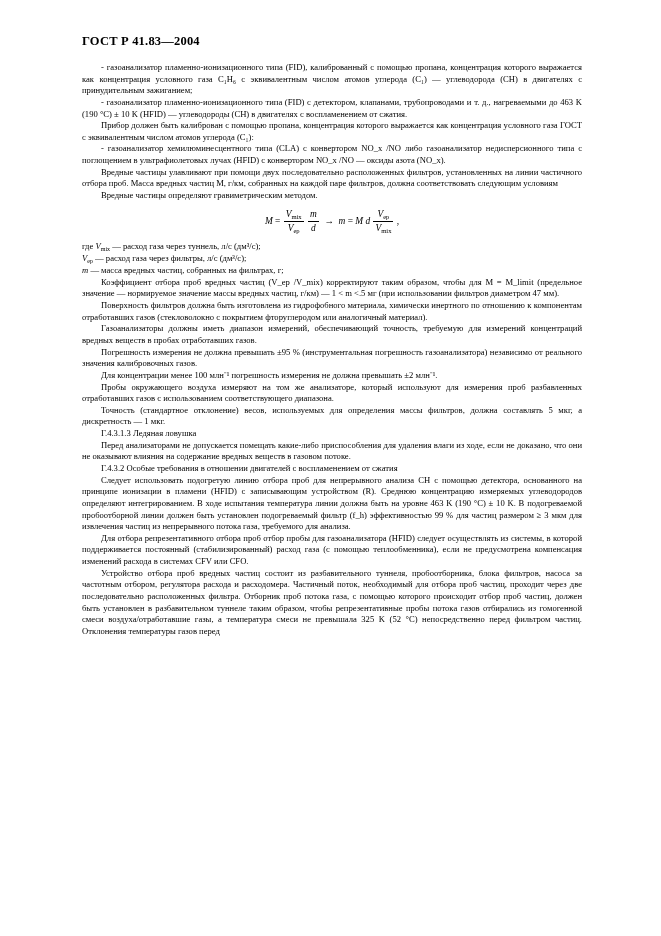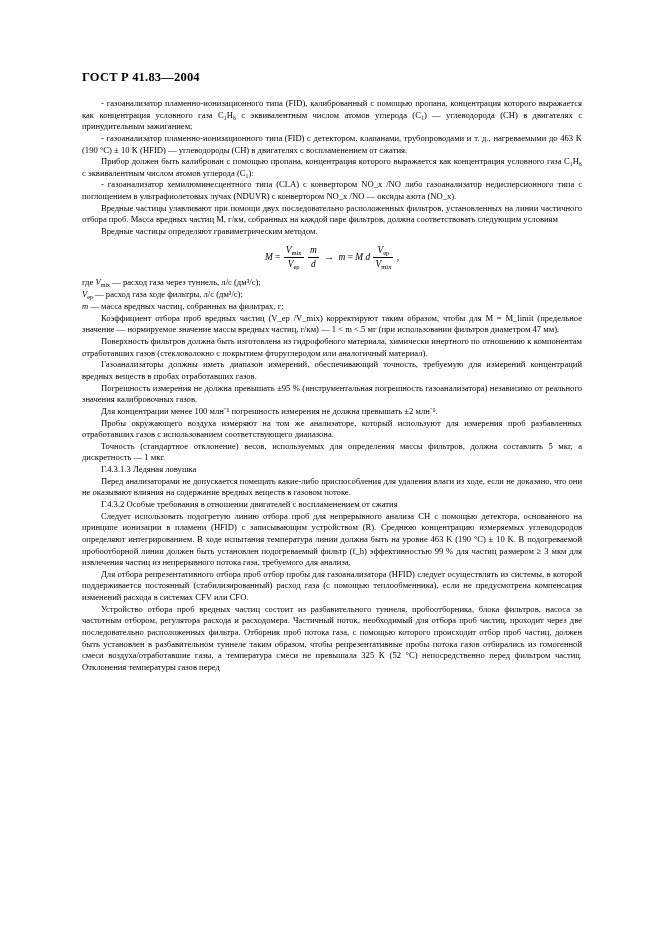--- a/index.html
+++ b/index.html
@@ -12,21 +12,20 @@
     color: #000000;
   }
   .page {
     position: relative;
     width: 661px;
     height: 824px;
     background: #ffffff;
     box-sizing: border-box;
     padding: 0;
     overflow: hidden;
-    margin-top: 36px;
   }
   .header {
     position: absolute;
     top: 34px;
     left: 82px;
     font-family: "Liberation Serif", serif;
     font-size: 12.5px;
     font-weight: bold;
     letter-spacing: 0.2px;
   }
@@ -103,22 +102,22 @@
 <body>
 
 <div class="page">
 
   <div class="header">ГОСТ Р 41.83—2004</div>
 
   <div class="content">
 
     <p>- газоанализатор пламенно-ионизационного типа (FID), калиброванный с помощью пропана, концентрация которого выражается как концентрация условного газа C₁H₆ с эквивалентным числом атомов углерода (C₁) — углеводорода (CH) в двигателях с принудительным зажиганием;</p>
     <p>- газоанализатор пламенно-ионизационного типа (FID) с детектором, клапанами, трубопроводами и т. д., нагреваемыми до 463 K (190 °C) ± 10 K (HFID) — углеводороды (CH) в двигателях с воспламенением от сжатия.</p>
-    <p>Прибор должен быть калиброван с помощью пропана, концентрация которого выражается как концентрация условного газа C₁H₆ с эквивалентным числом атомов углерода (C₁):</p>
-    <p>- газоанализатор хемилюминесцентного типа (CLA) с конвертором NO_x /NO либо газоанализатор недисперсионного типа с поглощением в ультрафиолетовых лучах (NDUVR) с конвертором NO_x /NO — оксиды азота (NO_x).</p>
+    <p>Прибор должен быть калиброван с помощью пропана, концентрация которого выражается как концентрация условного газа ГОСТ с эквивалентным числом атомов углерода (C₁):</p>
+    <p>- газоанализатор хемилюминесцентного типа (CLA) с конвертором NO_x /NO либо газоанализатор недисперсионного типа с поглощением в ультрафиолетовых лучах (HFID) с конвертором NO_x /NO — оксиды азота (NO_x).</p>
     <p>Вредные частицы улавливают при помощи двух последовательно расположенных фильтров, установленных на линии частичного отбора проб. Масса вредных частиц M, г/км, собранных на каждой паре фильтров, должна соответствовать следующим условиям</p>
     <p>Вредные частицы определяют гравиметрическим методом.</p>
 
     <div class="formula">
       <span class="formula-inner">
         <i class="v">M</i>
         <span>=</span>
         <span class="frac">
           <span class="num"><i class="v">V</i><sub>mix</sub></span>
           <span class="den"><i class="v">V</i><sub>ер</sub></span>
@@ -141,21 +140,21 @@
     </div>
 
     <div class="defs">
       <p class="where noindent">
         <span>где</span>
         <i class="v">V</i><sub>mix</sub>
         <span>— расход газа через туннель, л/с (дм³/с);</span>
       </p>
       <p class="where noindent">
         <span class="sym"><i class="v">V</i><sub>ер</sub></span>
-        <span>— расход газа ходе фильтры, л/с (дм³/с);</span>
+        <span>— расход газа через фильтры, л/с (дм³/с);</span>
       </p>
       <p class="where noindent">
         <span class="sym"><i class="v">m</i></span>
         <span>— масса вредных частиц, собранных на фильтрах, г;</span>
       </p>
     </div>
 
     <p>Коэффициент отбора проб вредных частиц (V_ер /V_mix) корректируют таким образом, чтобы для M = M_limit (предельное значение — нормируемое значение массы вредных частиц, г/км) — 1 &lt; m &lt;.5 мг (при использовании фильтров диаметром 47 мм).</p>
     <p>Поверхность фильтров должна быть изготовлена из гидрофобного материала, химически инертного по отношению к компонентам отработавших газов (стекловолокно с покрытием фторуглеродом или аналогичный материал).</p>
 

